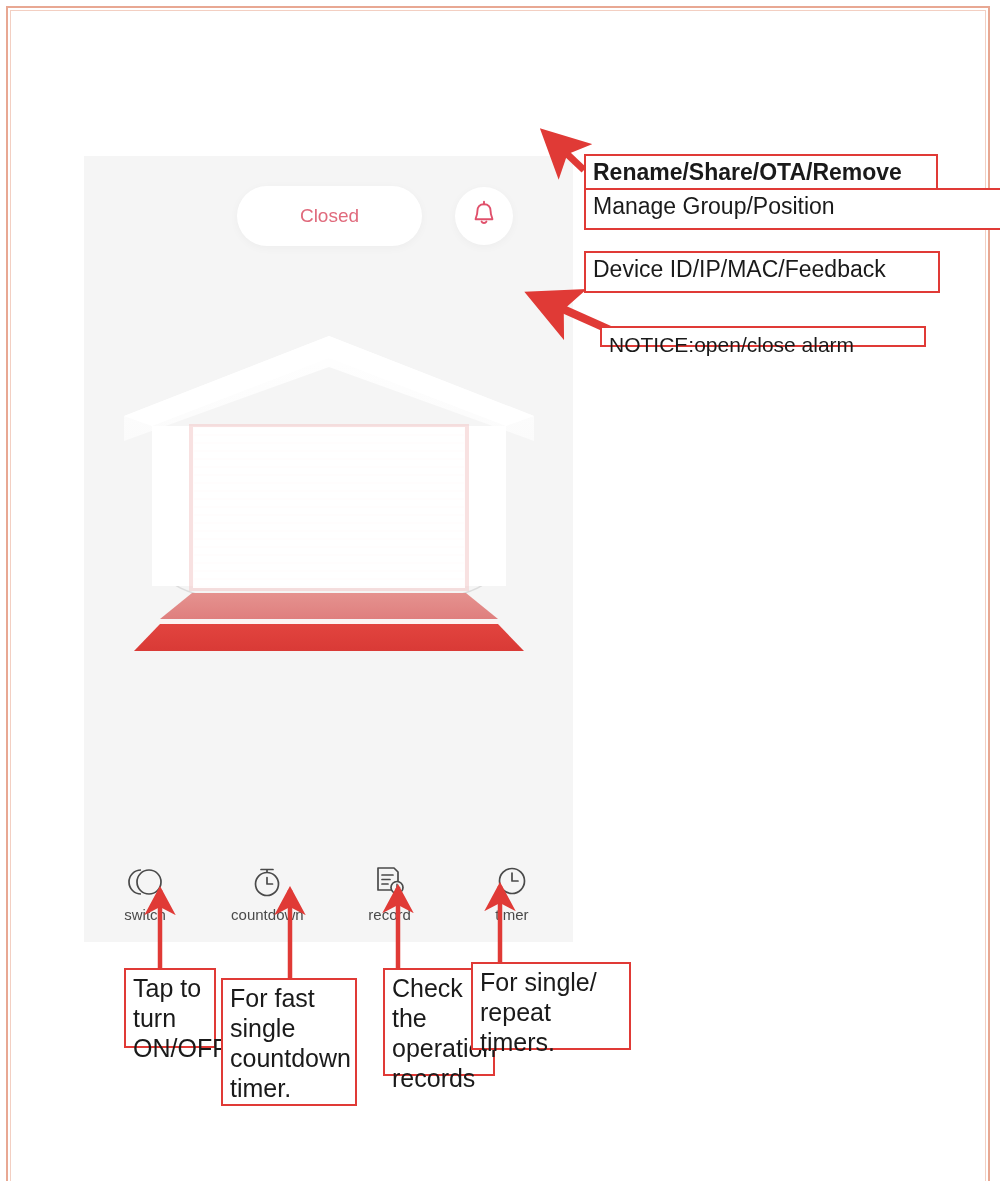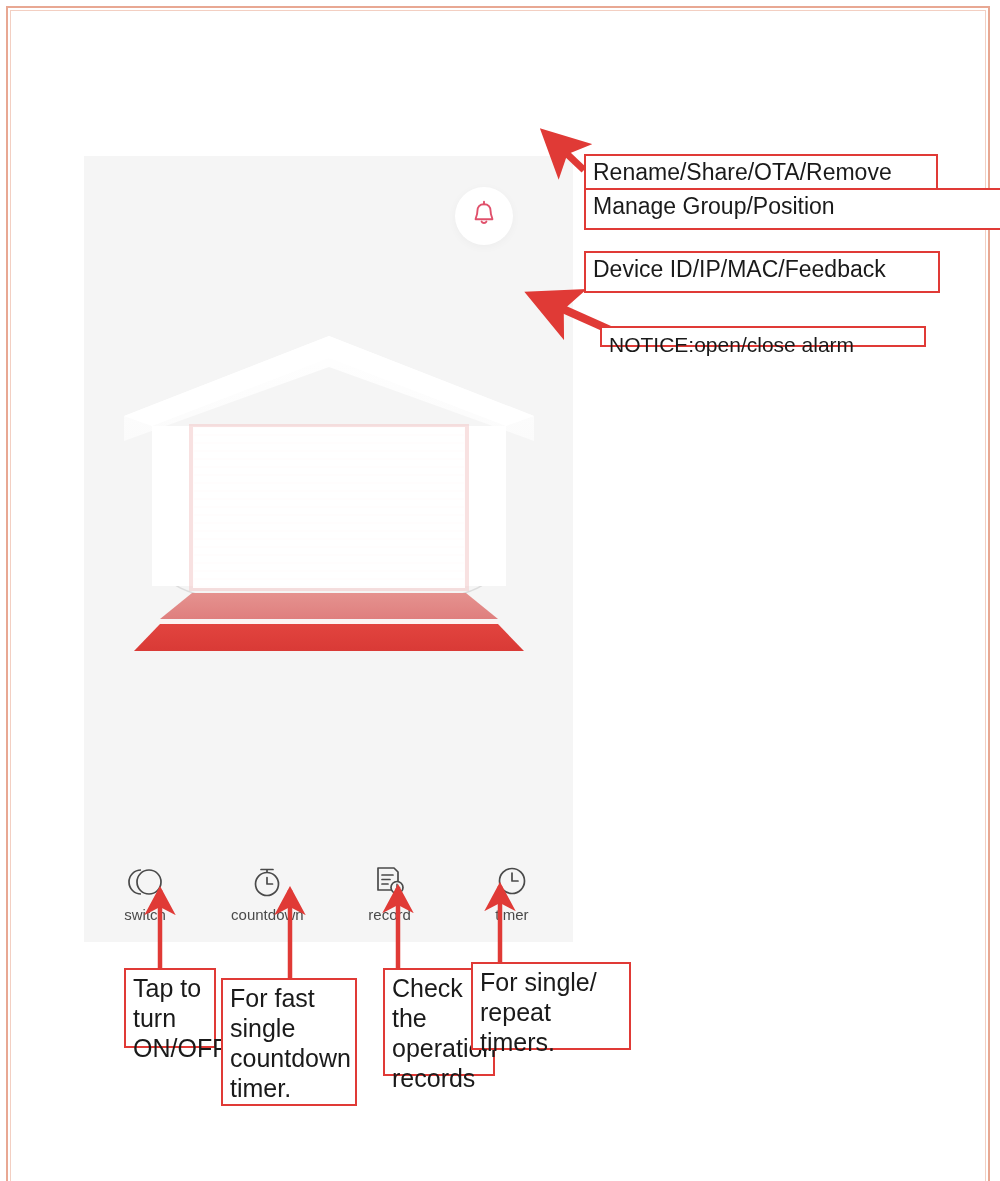--- a/index.html
+++ b/index.html
@@ -107,20 +107,23 @@
 
 <div id="frame"></div>
 <div id="frame2"></div>
 
 <div id="phone">
 
 
   <div id="screen">
 
     <div id="statusrow">
+      <div id="status-pill">
+        <span>Closed</span>
+      </div>
       <div id="alarm-btn">
         <span>
           <svg width="30" height="30" viewBox="0 0 30 30">
             <path d="M15 5.2 C10.6 5.2 8.4 8.3 8.4 12 C8.4 16.6 6.6 18.2 6.6 20.3 L23.4 20.3 C23.4 18.2 21.6 16.6 21.6 12 C21.6 8.3 19.4 5.2 15 5.2 Z" fill="none" stroke="#e0506b" stroke-width="1.9" stroke-linejoin="round"></path>
             <line x1="15" y1="2.7" x2="15" y2="5.2" stroke="#e0506b" stroke-width="1.9" stroke-linecap="round"></line>
             <path d="M12.6 22.6 a2.6 2.2 0 0 0 4.8 0" fill="none" stroke="#e0506b" stroke-width="1.9" stroke-linecap="round"></path>
           </svg>
         </span>
       </div>
     </div>
@@ -249,21 +252,21 @@
   <line x1="584" y1="170" x2="548" y2="136" stroke="#e03a36" stroke-width="7" marker-end="url(#ah)"></line>
 
   <line x1="610" y1="330" x2="536" y2="297" stroke="#e03a36" stroke-width="8" marker-end="url(#ah)"></line>
 
   <line x1="160" y1="968" x2="160" y2="890" stroke="#e03a36" stroke-width="4.5" marker-end="url(#ahThin)"></line>
   <line x1="290" y1="978" x2="290" y2="890" stroke="#e03a36" stroke-width="4.5" marker-end="url(#ahThin)"></line>
   <line x1="398" y1="968" x2="398" y2="888" stroke="#e03a36" stroke-width="4.5" marker-end="url(#ahThin)"></line>
   <line x1="500" y1="962" x2="500" y2="886" stroke="#e03a36" stroke-width="4.5" marker-end="url(#ahThin)"></line>
 </svg>
 
-<div class="anno" style="left:584px;top:154px;width:354px;height:52px;">Rename/Share/OTA/Remove</div>
+<div class="anno" style="left:584px;top:154px;width:354px;height:52px;font-weight:bold;">Rename/Share/OTA/Remove</div>
 
 <div class="anno" style="left:584px;top:188px;width:418px;height:42px;">Manage Group/Position</div>
 
 <div class="anno" style="left:584px;top:251px;width:356px;height:42px;">Device ID/IP/MAC/Feedback</div>
 
 <div class="anno small" style="left:600px;top:326px;width:326px;height:21px;padding-top:5px;">NOTICE:open/close alarm</div>
 
 <div class="anno blk" style="left:124px;top:968px;width:92px;height:80px;">Tap to turn ON/OFF.</div>
 
 <div class="anno blk" style="left:221px;top:978px;width:136px;height:128px;">For fast single countdown timer.</div>

